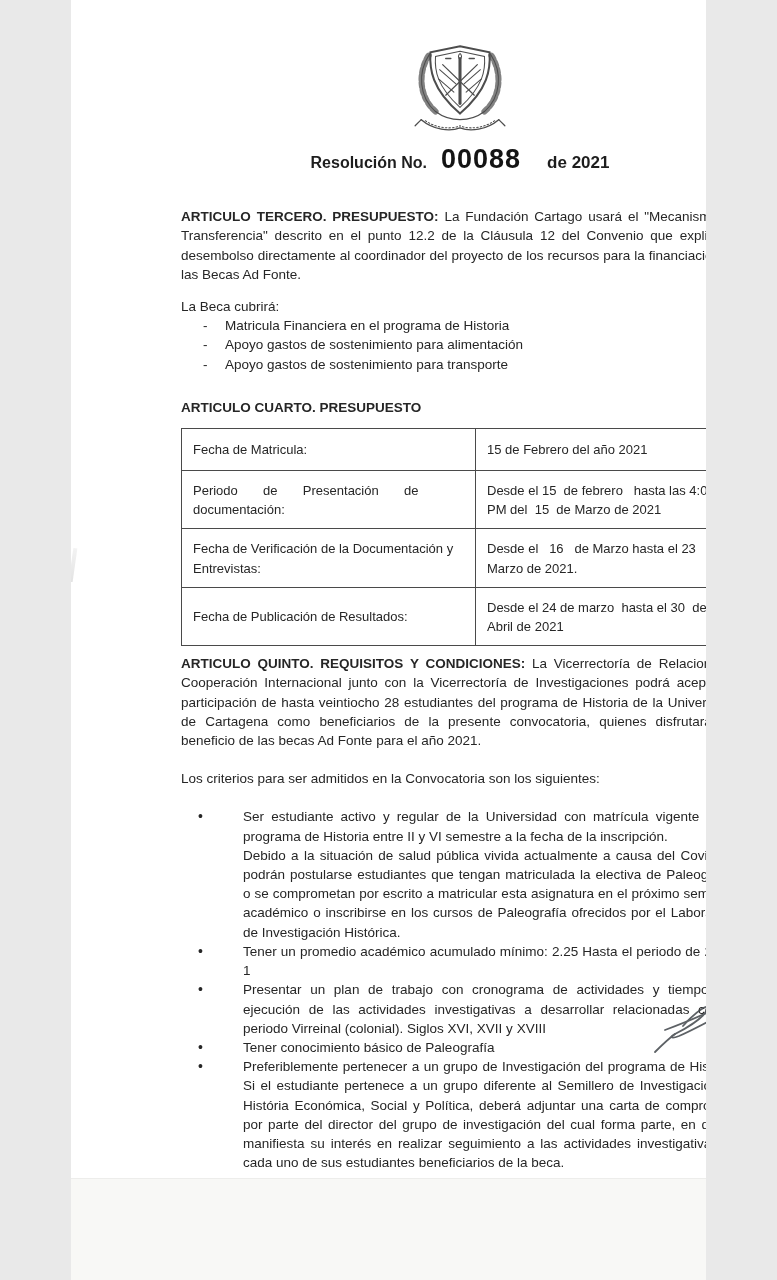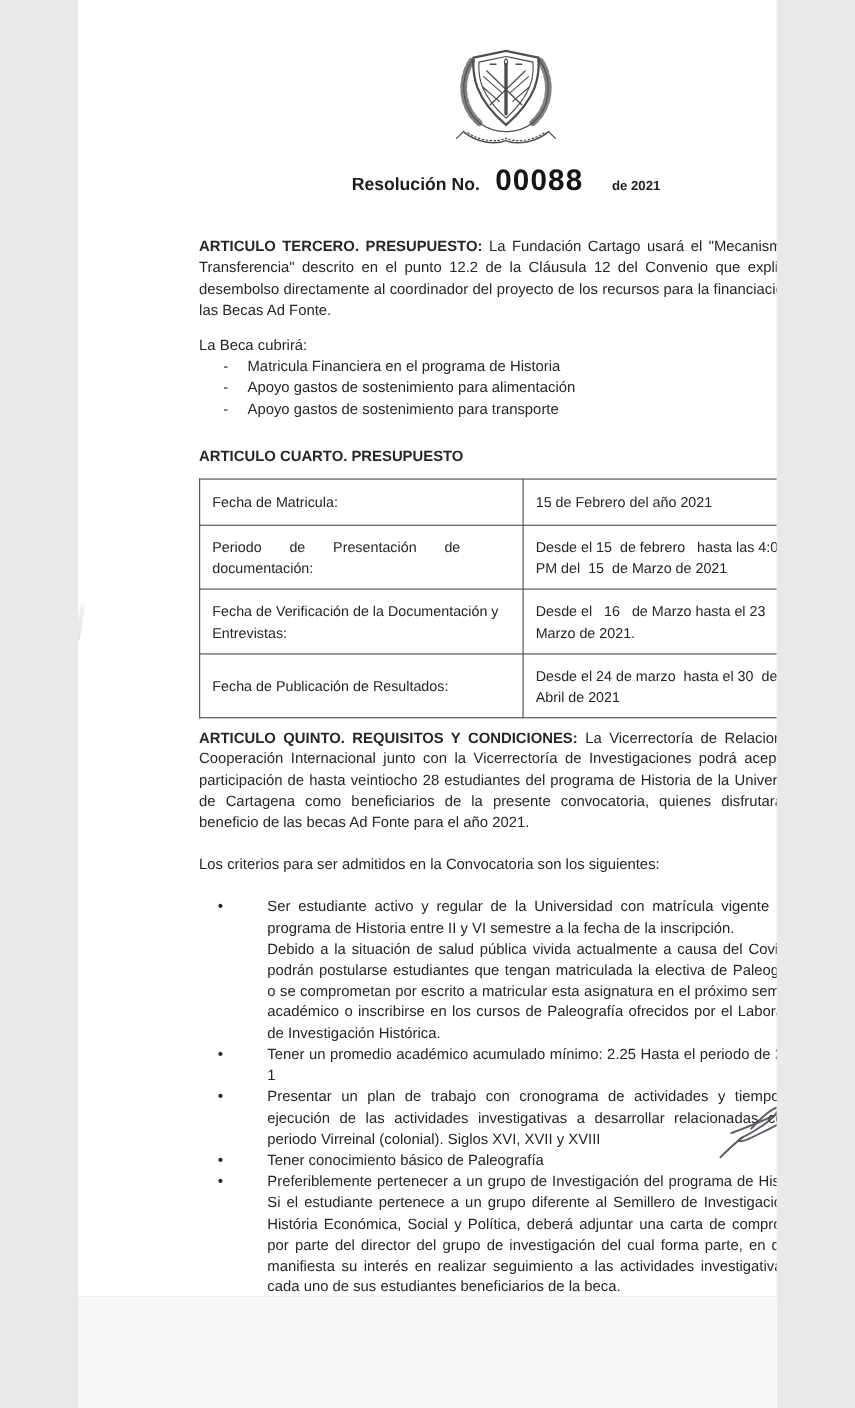--- a/index.html
+++ b/index.html
@@ -9,22 +9,22 @@
     color:#262626;
     font-family:"Liberation Sans", sans-serif;
     font-size:13.5px; line-height:19.2px;
   }
   .content { position:absolute; left:110px; top:0; width:558px; }
 
   .crest { display:block; margin:36px auto 0 auto; }
 
   .title-row { margin-top:16px; display:flex; justify-content:center; align-items:baseline; }
   .title-prefix { font-weight:bold; font-size:16px; color:#1e1e1e; }
-  .title-number { font-weight:bold; font-size:27px; letter-spacing:1px; margin:5px 26px 0 14px; color:#141414; }
-  .title-year   { font-weight:bold; font-size:12px; color:#1e1e1e; }
+  .title-number { font-weight:bold; font-size:27px; letter-spacing:1px; margin:0 26px 0 14px; color:#141414; }
+  .title-year   { font-weight:bold; font-size:17px; color:#1e1e1e; }
 
   .para { margin:0; text-align:justify; }
   .para-1 { margin-top:35px; }
   .para-5 { margin-top:8px; }
   .intro { margin:13px 0 0 0; }
   .intro-criteria { margin-top:19px; }
 
   .dash-list { margin-top:0; }
   .dash-item { display:flex; }
   .dash-marker { width:22px; padding-left:22px; flex:none; }

